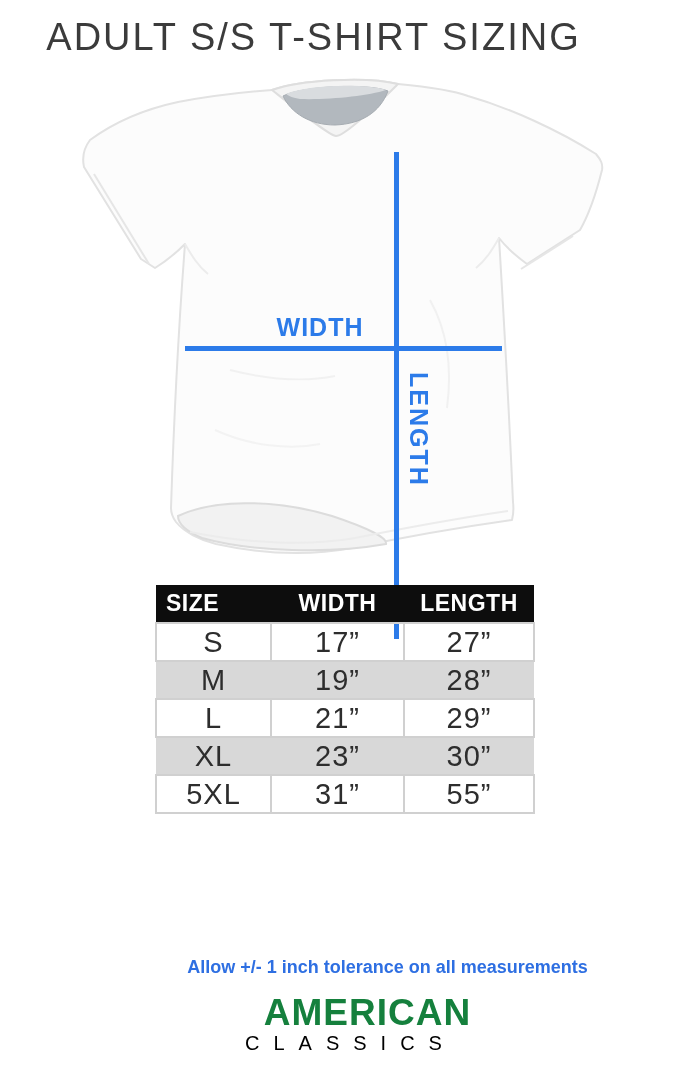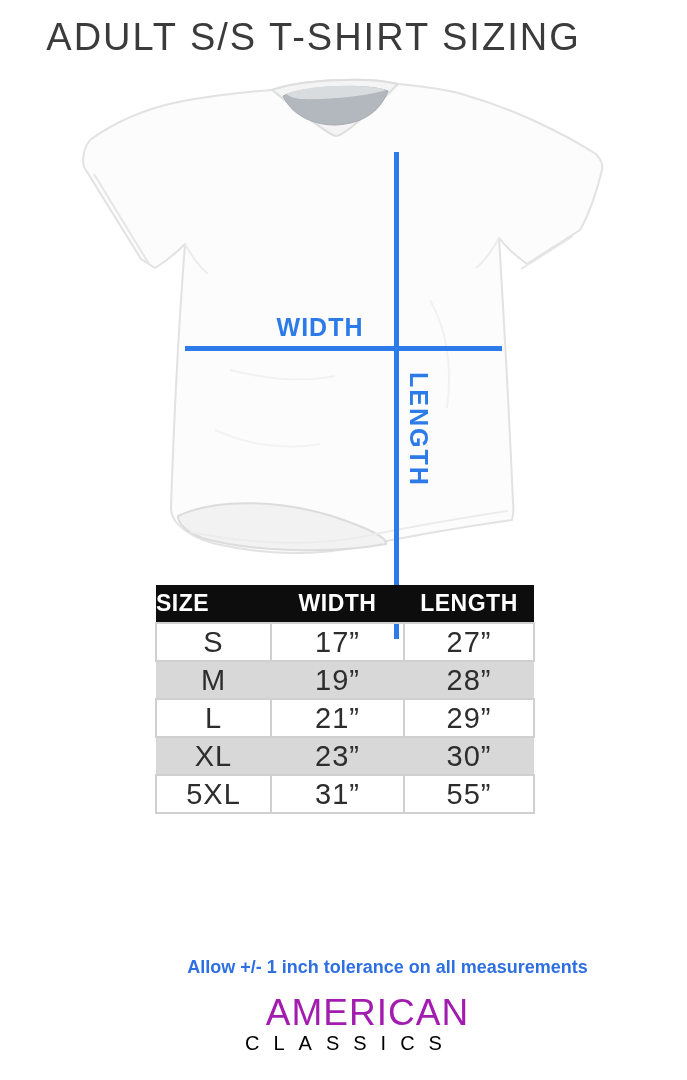--- a/index.html
+++ b/index.html
@@ -44,42 +44,42 @@
   }
   .size-chart col.c1 { width:115px; }
   .size-chart col.c2 { width:133px; }
   .size-chart col.c3 { width:130px; }
 
   .size-chart thead th {
     background:#0d0d0d; color:#ffffff;
     height:37px; font-size:23px; font-weight:bold; letter-spacing:0.5px;
     text-align:center; padding:0;
   }
-  .size-chart thead th:first-child { text-align:left; }
+  .size-chart thead th:first-child { text-align:left; padding-left:10px; }
 
   .size-chart tbody td {
     height:36px; padding:0;
     text-align:center; vertical-align:middle;
     font-size:29px; font-weight:300; letter-spacing:1px;
     color:#2d2d2d;
   }
   .size-chart tbody tr:nth-child(even) { background:#d8d8d8; }
   .size-chart tbody tr:nth-child(odd) td { border:2px solid #d0d0d0; }
 
   
   .tolerance-note {
     position:absolute; top:957px; left:0; width:687px;
     text-align:center; color:#2e6fe2;
     font-size:18px; font-weight:bold;padding-left:44px;
   }
 
   
   .brand { position:absolute; top:994px; left:0; width:687px; text-align:center; }
   .brand-primary {
-    font-size:37px; font-weight:normal; letter-spacing:1px; color:#a21caf;
+    font-size:37px; font-weight:bold; letter-spacing:1px; color:#15803d;
     line-height:1.0;
     margin-left:48px;
   }
   .brand-secondary {
     margin-top:1px;
     font-size:20px; font-weight:300; letter-spacing:14px; padding-left:14px;
     color:#000000; line-height:1.1;
   }
 </style>
 </head>

